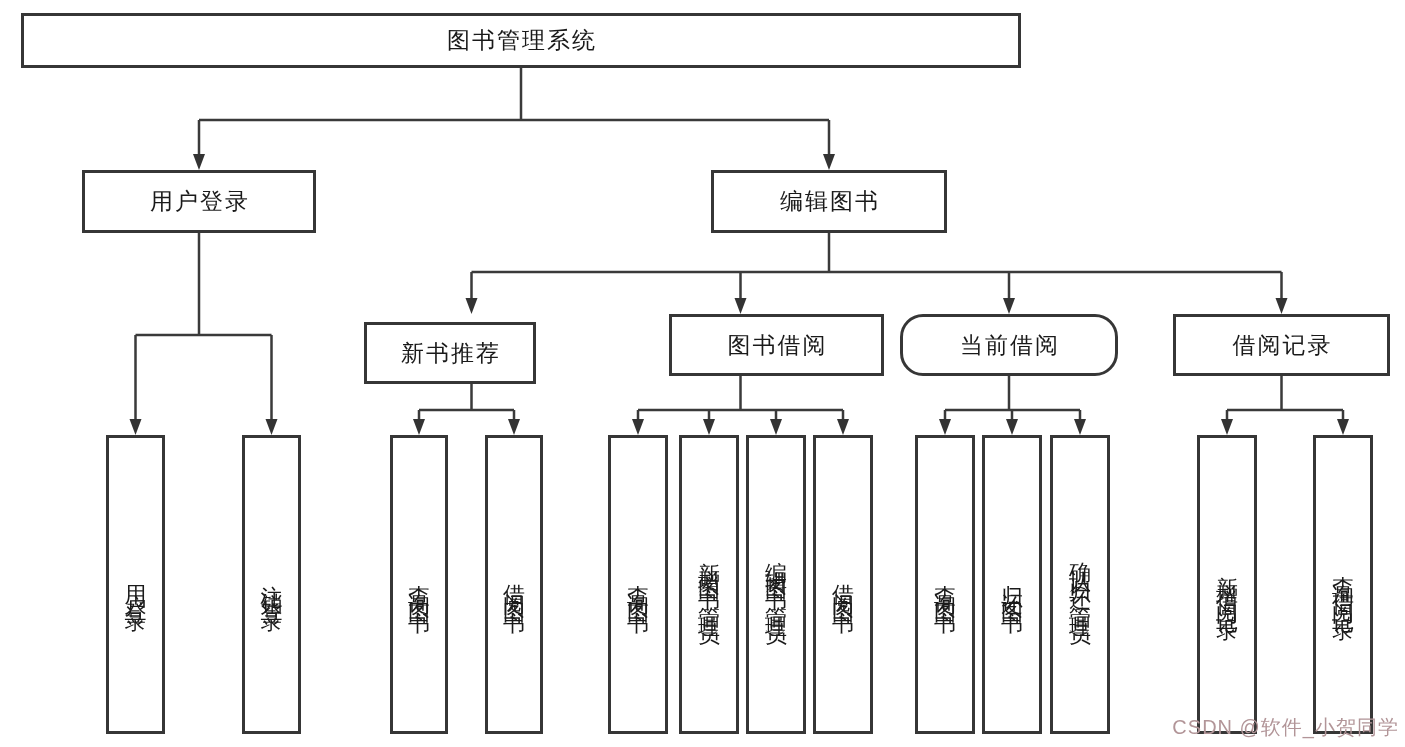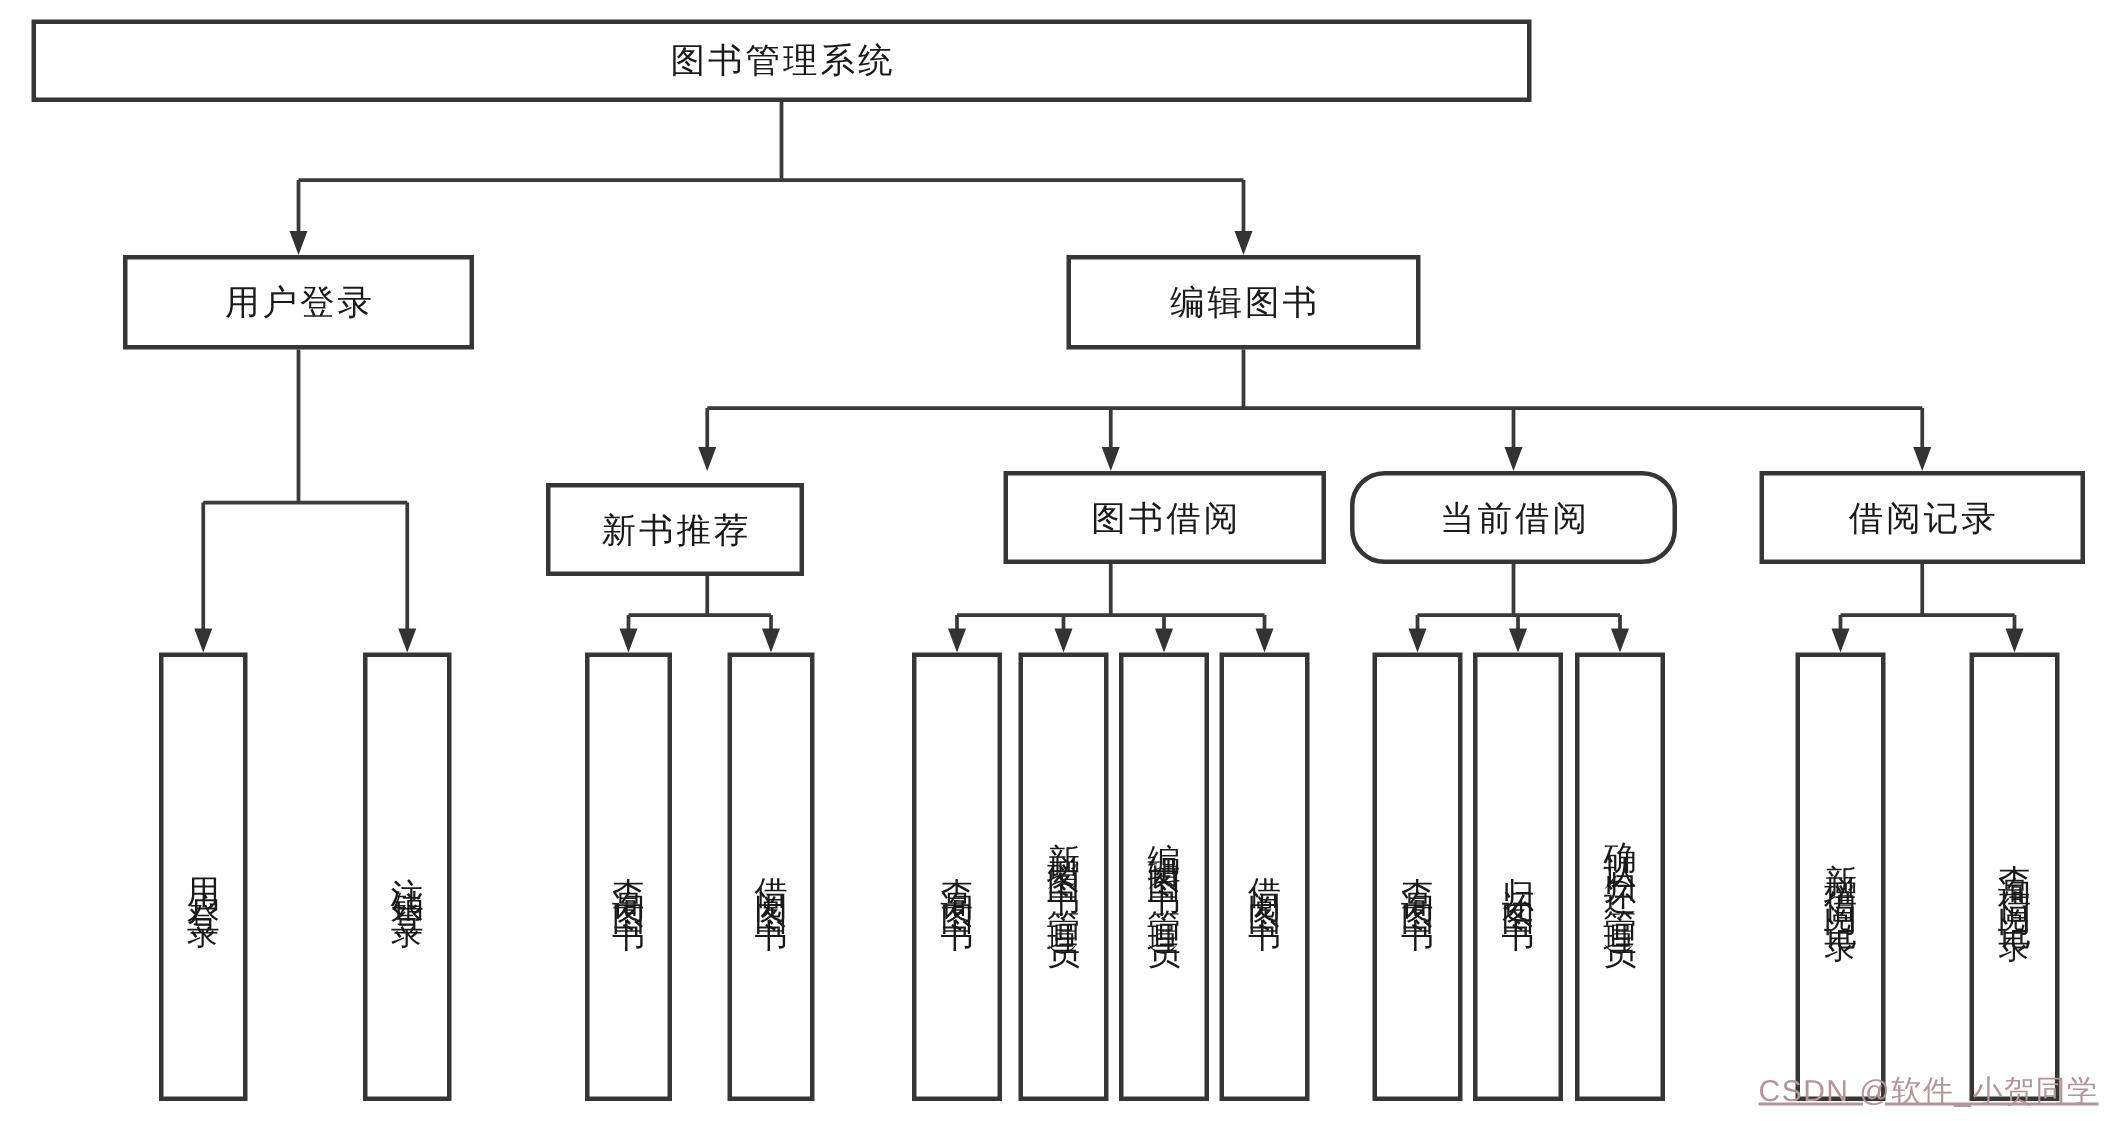--- a/index.html
+++ b/index.html
@@ -65,21 +65,20 @@
   .l-br1 { left: 1197px; width: 60px; }
   .l-br2 { left: 1313px; width: 60px; }
   .watermark {
     position: absolute;
     right: 6px;
     bottom: 6px;
     font-size: 20px;
     letter-spacing: 1px;
     color: #b29598;
     white-space: nowrap;
-    text-decoration: underline;
   }
 </style>
 </head>
 <body>
 
 <div class="canvas">
 
   <svg class="connectors" width="1405" height="747" viewBox="0 0 1405 747" xmlns="http://www.w3.org/2000/svg">
     <g stroke="#3a3a3a" stroke-width="2.5" fill="none">
 

